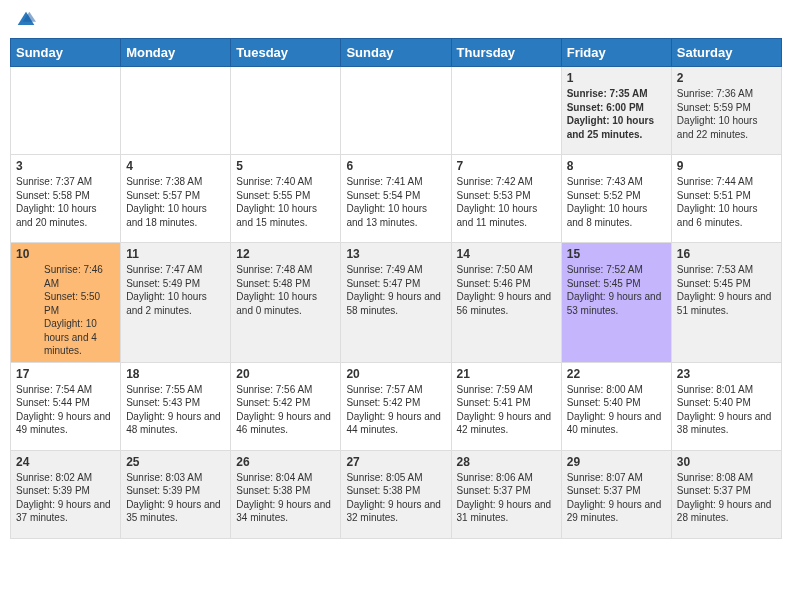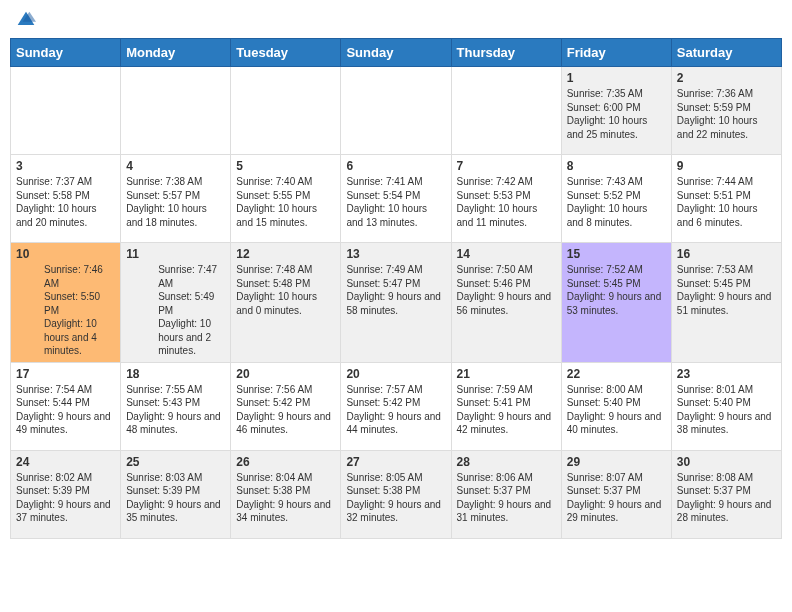--- a/index.html
+++ b/index.html
@@ -133,21 +133,21 @@
   </thead>
   <tbody id="calendar-body">
   <tr>
         <td class="empty-cell"></td>
         <td class="empty-cell"></td>
         <td class="empty-cell"></td>
         <td class="empty-cell"></td>
         <td class="empty-cell"></td>
         <td style="background: rgb(240, 240, 240);">
           <span class="day-number">1</span>
-          <div class="day-info" style="white-space: pre-line;">Sunrise: 7:35 AM
+          <div class="day-info" style="white-space: pre-line; font-weight: bold;">Sunrise: 7:35 AM
 Sunset: 6:00 PM
 Daylight: 10 hours and 25 minutes.</div>
         </td>
         <td style="background: rgb(240, 240, 240);">
           <span class="day-number">2</span>
           <div class="day-info" style="white-space: pre-line;">Sunrise: 7:36 AM
 Sunset: 5:59 PM
 Daylight: 10 hours and 22 minutes.</div>
         </td>
       </tr>
@@ -197,21 +197,21 @@
       </tr>
       <tr>
         <td style="background: #fdba74;">
           <span class="day-number">10</span>
           <div class="day-info" style="white-space: pre-line; margin-left: 28px;">Sunrise: 7:46 AM
 Sunset: 5:50 PM
 Daylight: 10 hours and 4 minutes.</div>
         </td>
         <td style="background: rgb(240, 240, 240);">
           <span class="day-number">11</span>
-          <div class="day-info" style="white-space: pre-line; margin-left: 32px;">Sunrise: 7:47 AM
+          <div class="day-info" style="white-space: pre-line;">Sunrise: 7:47 AM
 Sunset: 5:49 PM
 Daylight: 10 hours and 2 minutes.</div>
         </td>
         <td style="background: rgb(240, 240, 240); margin-left: 26px;">
           <span class="day-number">12</span>
           <div class="day-info" style="white-space: pre-line;">Sunrise: 7:48 AM
 Sunset: 5:48 PM
 Daylight: 10 hours and 0 minutes.</div>
         </td>
         <td style="background: rgb(240, 240, 240);">

